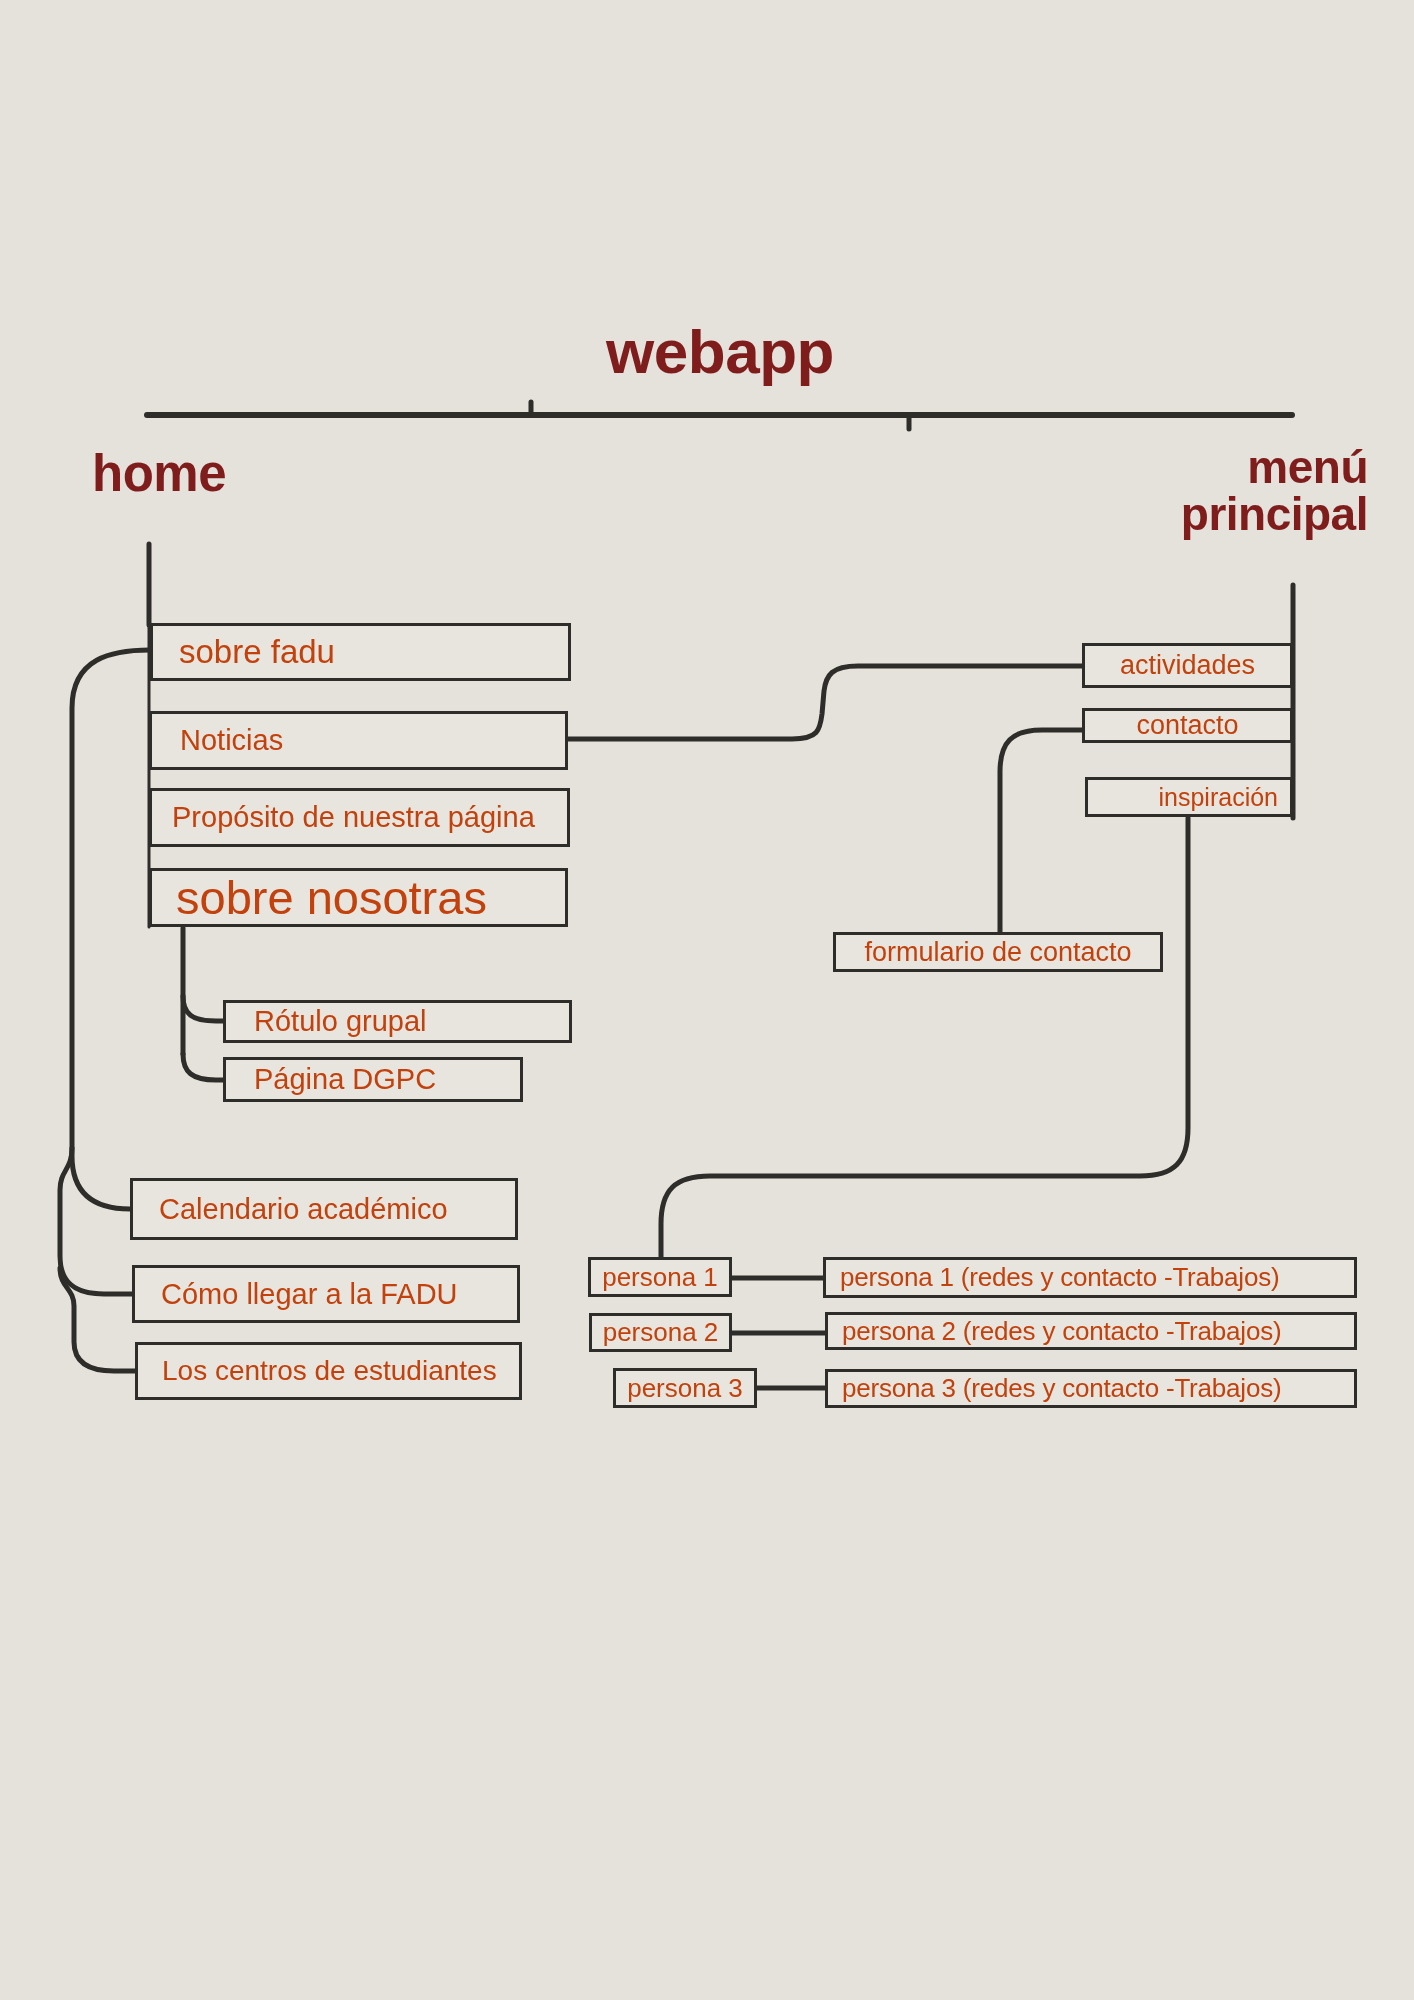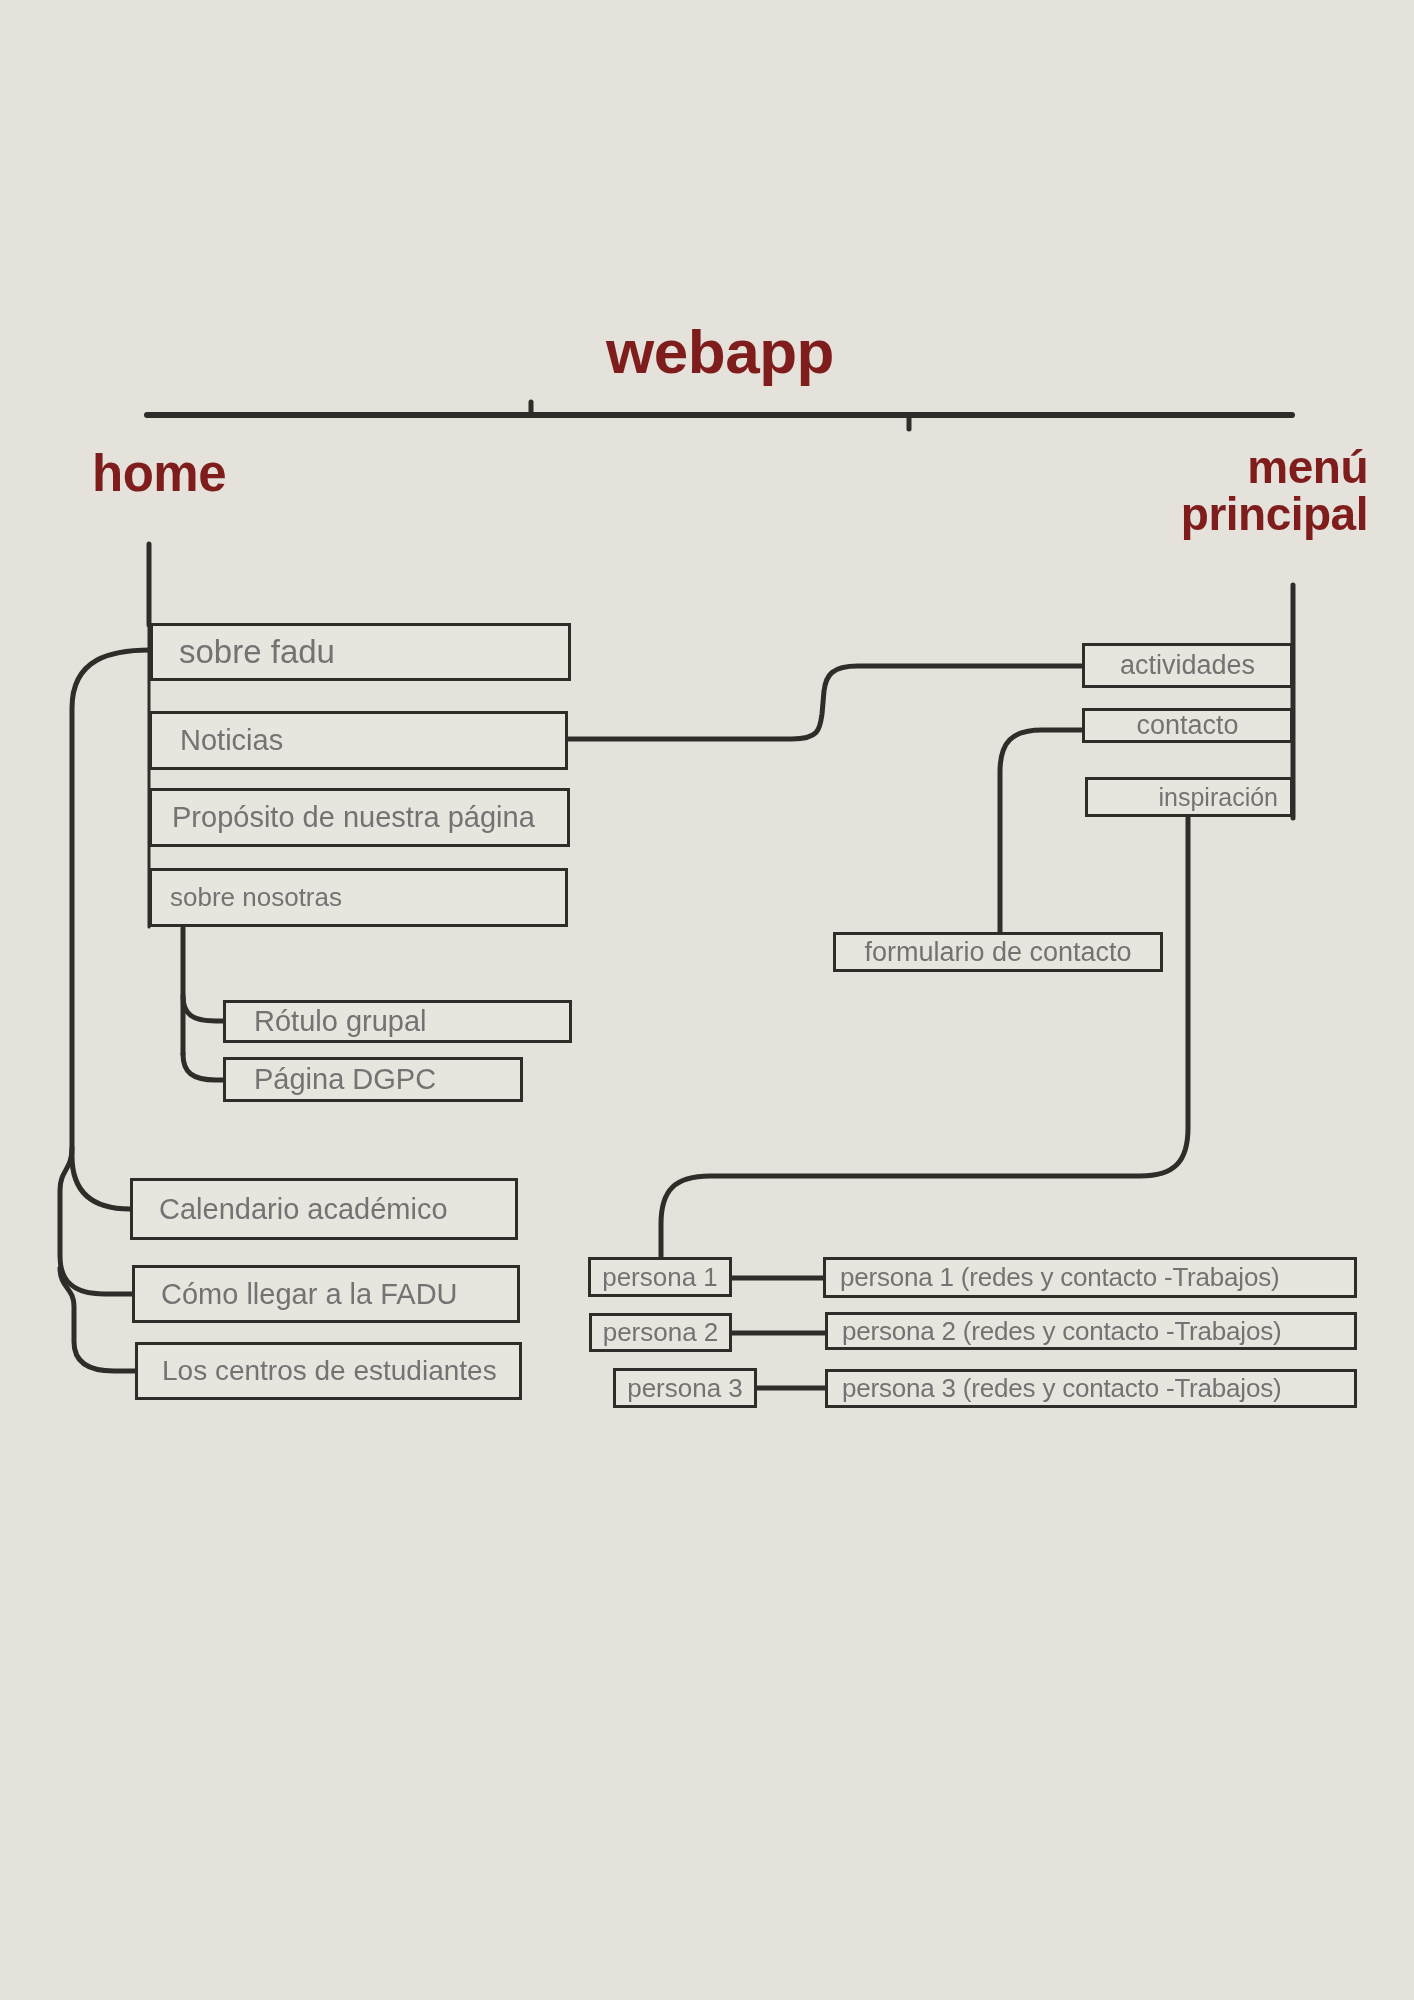--- a/index.html
+++ b/index.html
@@ -15,34 +15,34 @@
 
   .ttl{position:absolute;z-index:3;color:#7f1d1d;font-weight:800;letter-spacing:-0.5px;}
   .ttl-webapp{left:420px;top:316px;width:600px;text-align:center;font-size:62px;}
   .ttl-home{left:92px;top:444px;font-size:51px;}
   .ttl-menu{right:46px;top:444px;font-size:46px;line-height:1.02;text-align:right;}
 
   .node{
     position:absolute;z-index:2;
     background:#e7e5de;
     border:3px solid #2f2d2a;
-    color:#737373;
+    color:#c2410c;
     display:flex;align-items:center;
     box-sizing:border-box;
     white-space:nowrap;
   }
   .al{justify-content:flex-start;}
   .ac{justify-content:center;}
   .ar{justify-content:flex-end;}
 
   
   .n-sobre-fadu   {left:150px;top:623px;width:421px;height:58px;font-size:33px;padding-left:26px;}
   .n-noticias     {left:149px;top:711px;width:419px;height:59px;font-size:29px;padding-left:28px;}
   .n-proposito    {left:149px;top:788px;width:421px;height:59px;font-size:29px;padding-left:20px;}
-  .n-nosotras     {left:149px;top:868px;width:419px;height:59px;font-size:26px;padding-left:18px;}
+  .n-nosotras     {left:149px;top:868px;width:419px;height:59px;font-size:47px;padding-left:24px;}
   .n-rotulo       {left:223px;top:1000px;width:349px;height:43px;font-size:29px;padding-left:28px;}
   .n-dgpc         {left:223px;top:1057px;width:300px;height:45px;font-size:29px;padding-left:28px;}
   .n-calendario   {left:130px;top:1178px;width:388px;height:62px;font-size:29px;padding-left:26px;}
   .n-como         {left:132px;top:1265px;width:388px;height:58px;font-size:29px;padding-left:26px;}
   .n-centros      {left:135px;top:1342px;width:387px;height:58px;font-size:28px;padding-left:24px;}
 
   
   .n-actividades  {left:1082px;top:643px;width:211px;height:45px;font-size:27px;}
   .n-contacto     {left:1082px;top:708px;width:211px;height:35px;font-size:27px;}
   .n-inspiracion  {left:1085px;top:777px;width:208px;height:40px;font-size:25px;padding-right:12px;}

